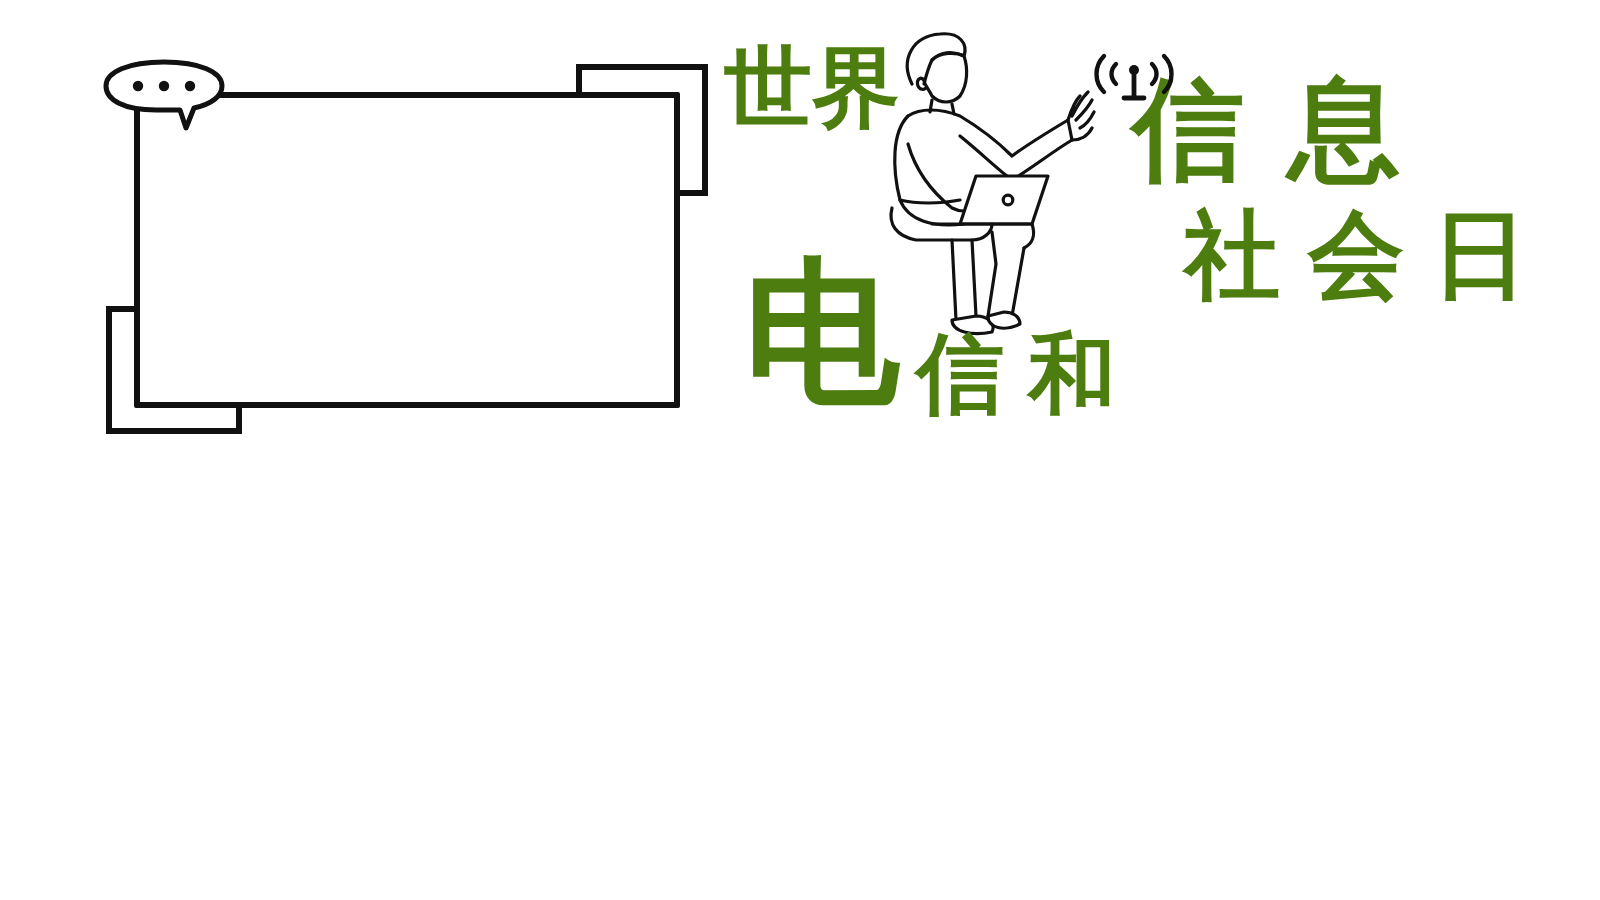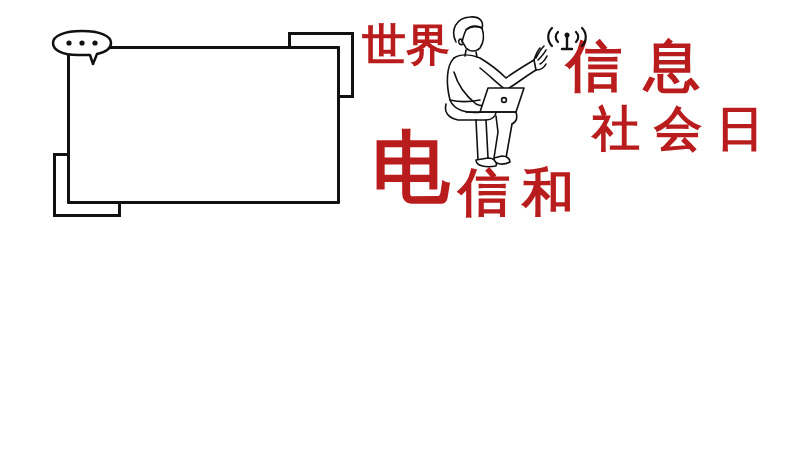--- a/index.html
+++ b/index.html
@@ -2,24 +2,24 @@
 <html><head>
 <meta charset="utf-8">
 <style>
   html, body { margin:0; padding:0; background:#ffffff; }
   body { width:800px; height:450px; position:relative; overflow:hidden; font-family:"DejaVu Sans", sans-serif; }
   .abs { position:absolute; }
   .frame-main { left:67px; top:46px; width:267px; height:152px; border:3px solid #111; background:#fff; z-index:2; border-radius:1px; }
   .frame-tr { left:288px; top:32px; width:60px; height:60px; border:3px solid #111; background:#fff; z-index:1; }
   .frame-bl { left:53px; top:153px; width:62px; height:58px; border:3px solid #111; background:#fff; z-index:1; }
   .bubble { left:50px; top:28px; width:64px; height:40px; z-index:3; }
-  .title-char { color:#b91c1c; font-weight:bold; line-height:1; white-space:nowrap; font-family:"DejaVu Sans", sans-serif; z-index:3; }
+  .title-char { color:#4d7c0f; font-weight:bold; line-height:1; white-space:nowrap; font-family:"DejaVu Sans", sans-serif; z-index:3; }
   .shijie { left:362px; top:20px; font-size:44px; width:50px; line-height:50px; text-align:center; }
   .dian { left:372px; top:128px; font-size:78px; }
-  .xinhe { left:458px; top:166px; font-size:52px; letter-spacing:12px; }
+  .xinhe { left:458px; top:166px; font-size:44px; letter-spacing:12px; }
   .xinxi { left:566px; top:38px; font-size:56px; letter-spacing:22px;text-align:center; }
   .shehuiri { left:592px; top:104px; font-size:48px; letter-spacing:14px; }
   .figure { left:436px; top:12px; width:112px; height:162px; z-index:2; }
   .antenna { left:544px; top:24px; width:46px; height:28px; z-index:3; }
 </style>
 </head>
 <body>
 
 <div class="abs frame-tr"></div>
 <div class="abs frame-bl"></div>

